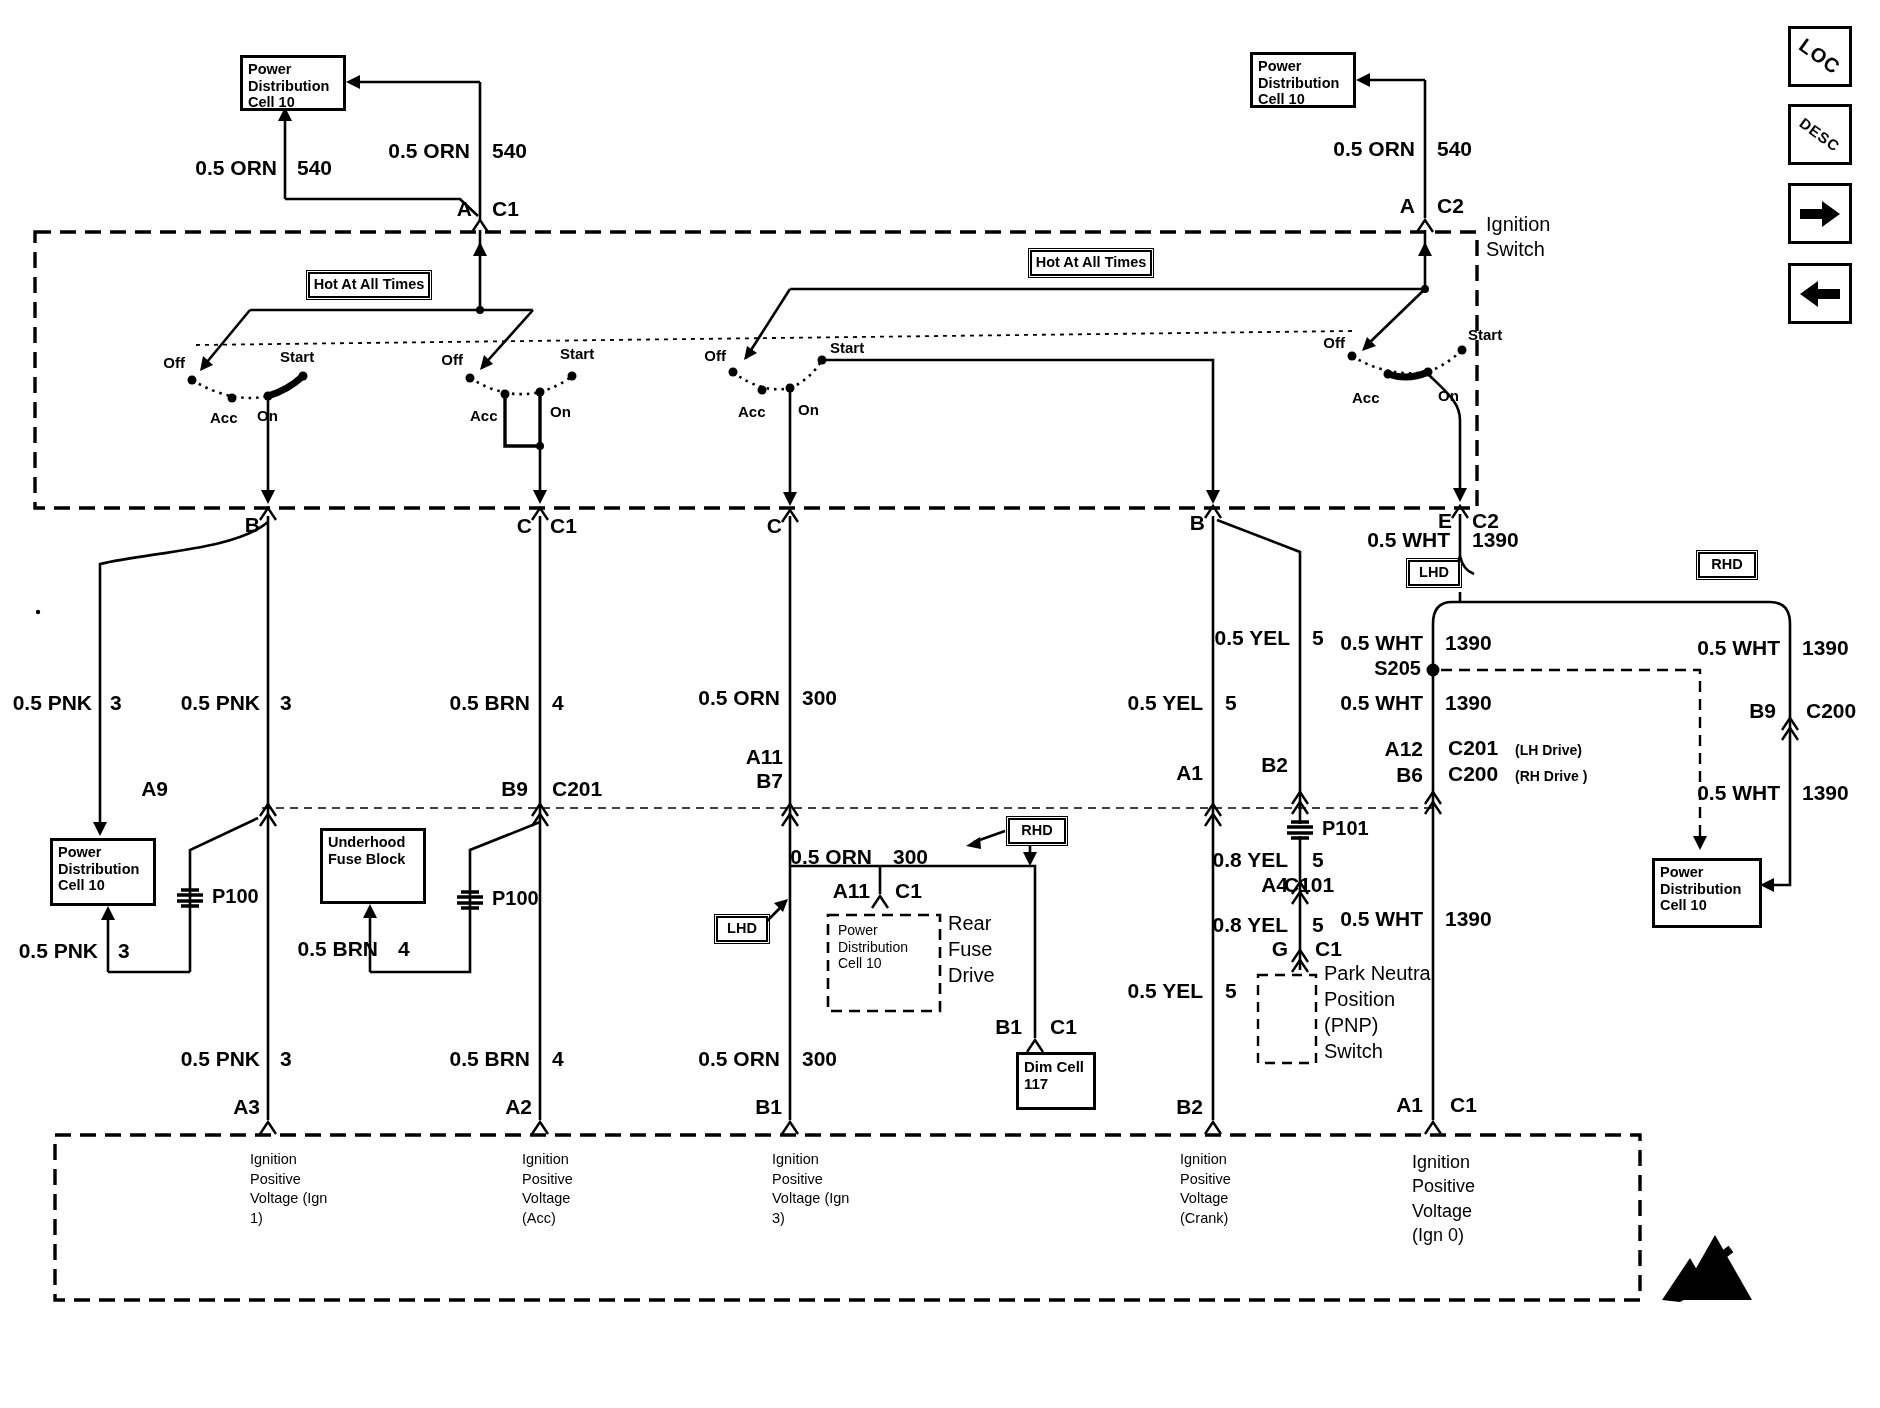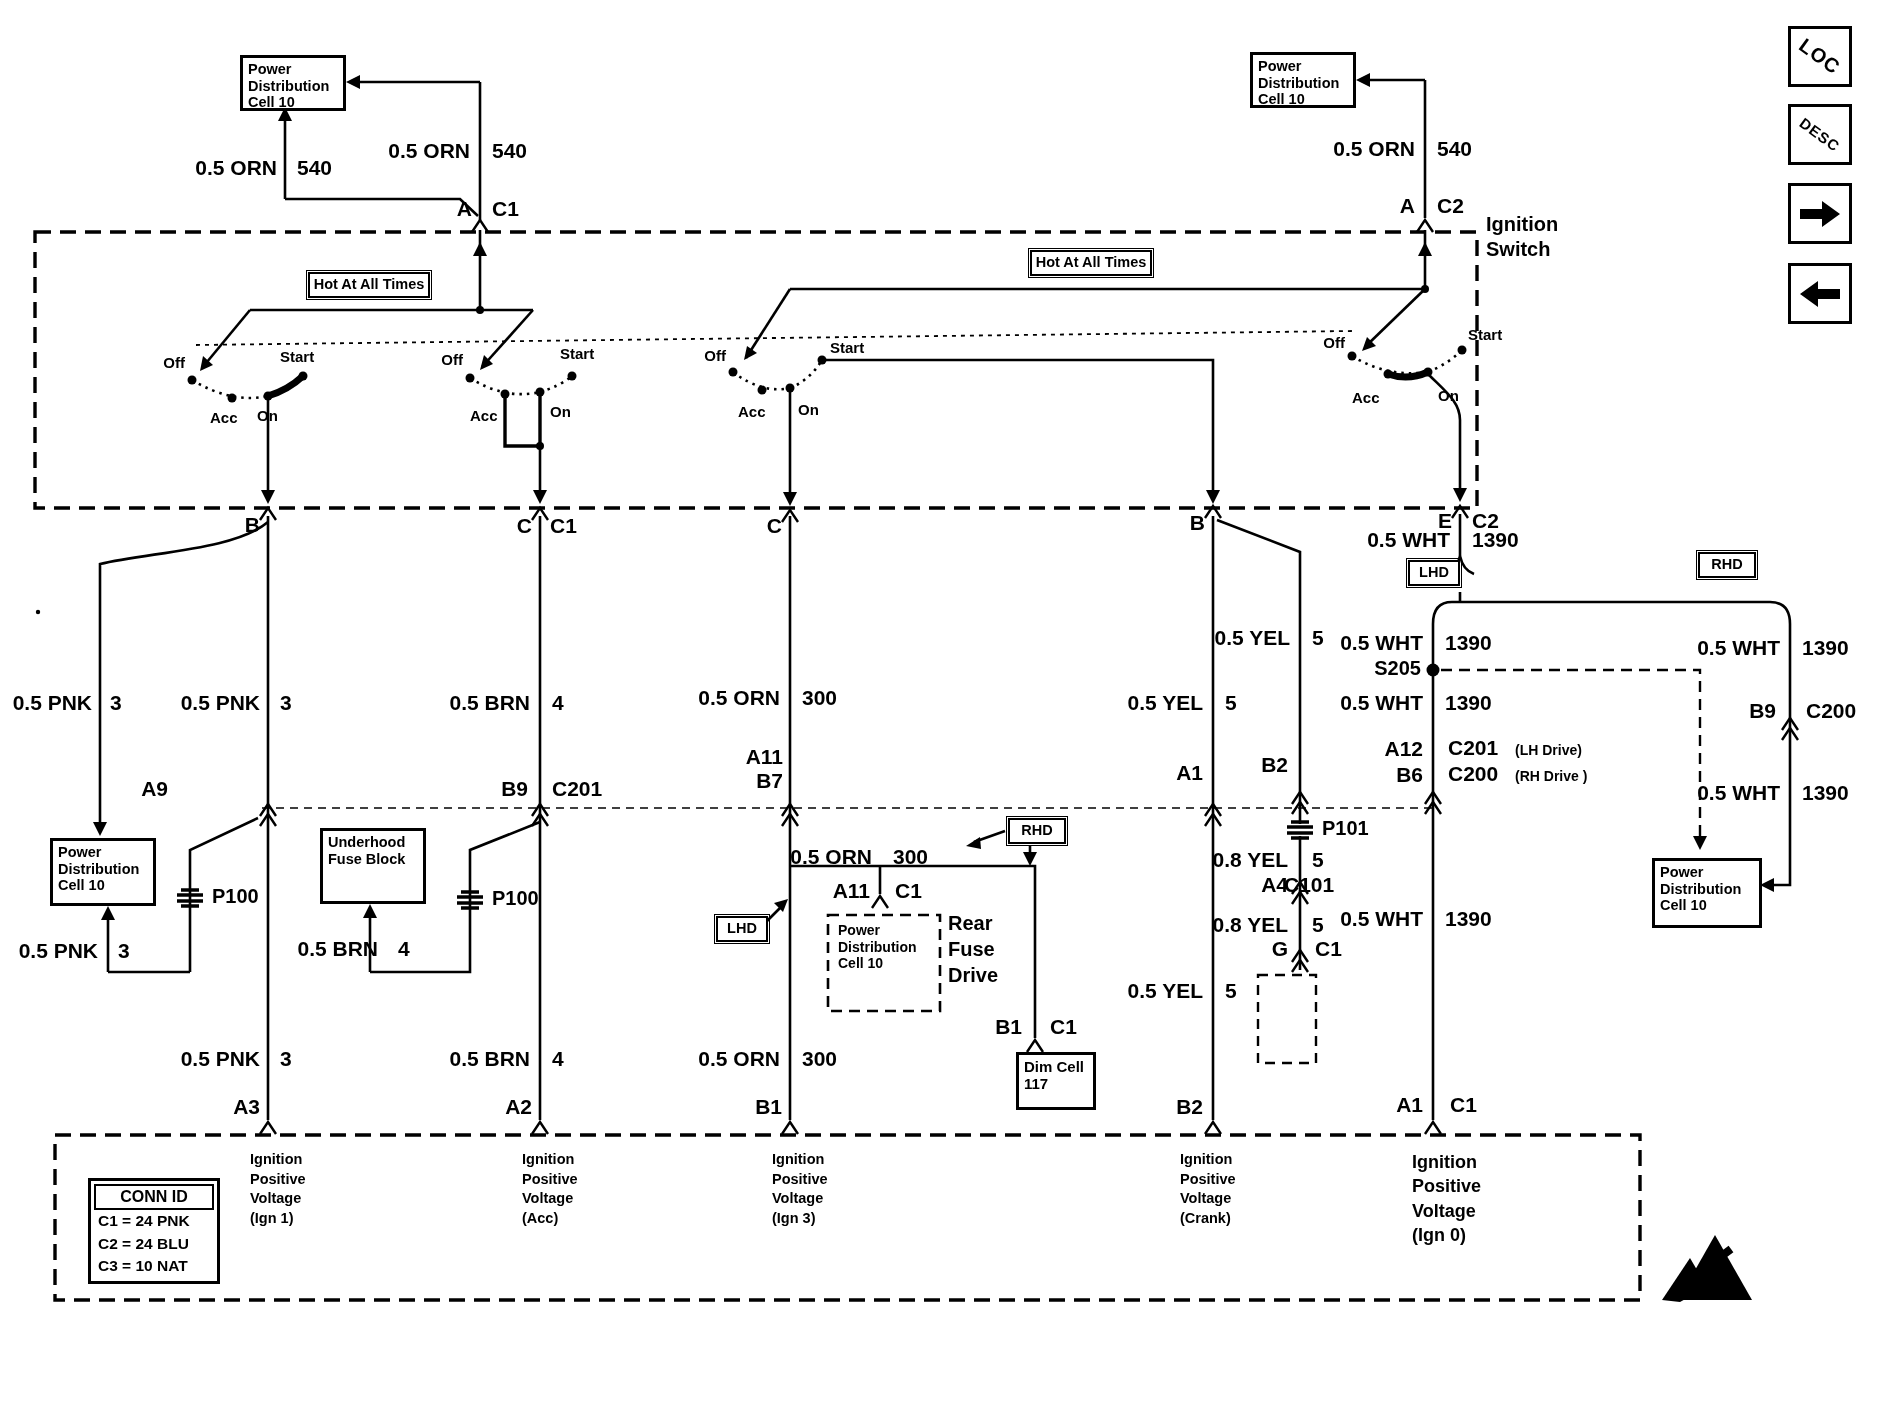--- a/index.html
+++ b/index.html
@@ -15,21 +15,21 @@
   .dot{fill:#000;stroke:none}
   .lbl{position:absolute;font-size:21px;font-weight:700;white-space:nowrap;line-height:1.05}
   .sm{font-size:15px}
   .tiny{font-size:14px;font-weight:700}
   .mid{font-size:20px}
   .wrap{white-space:normal;line-height:1.18}
   .box{position:absolute;border:3.5px solid #000;background:#fff;font-size:14.5px;
        font-weight:700;padding:3px 5px;line-height:1.15}
   .tag{position:absolute;border:2px solid #000;outline:1.5px solid #000;outline-offset:1.5px;
        background:#fff;font-size:14.5px;font-weight:700;text-align:center;line-height:1.5;padding:0 3px}
-  .freetext{position:absolute;font-weight:700}
+  .freetext{position:absolute;font-weight:400}
   .btn{position:absolute;width:64px;height:61px;border:3.5px solid #000;background:#fff;
        display:flex;align-items:center;justify-content:center;cursor:pointer;overflow:hidden}
   .btn .rot{display:inline-block;transform:rotate(36deg);font-weight:700;letter-spacing:1px}
   .connid{position:absolute;border:3.5px solid #000;background:#fff;padding:3px;width:132px}
   .connid .hdr{border:2.5px solid #000;text-align:center;font-size:16px;font-weight:700;line-height:1.4}
   .connid .row{font-size:15.5px;font-weight:700;line-height:1.45;padding-left:4px}
 </style>
 </head>
 <body>
 
@@ -226,36 +226,31 @@
   </div>
 
   <div class="box wrap" style="left:240px;top:55px;width:106px;height:56px">Power Distribution Cell 10</div>
   <div class="box wrap" style="left:1250px;top:52px;width:106px;height:56px">Power Distribution Cell 10</div>
   <div class="box wrap" style="left:50px;top:838px;width:106px;height:68px">Power Distribution Cell 10</div>
   <div class="freetext wrap" style="left:838px;top:922px;width:94px;font-size:14px">Power Distribution Cell 10</div>
   <div class="box wrap" style="left:1652px;top:858px;width:110px;height:70px">Power Distribution Cell 10</div>
   <div class="box wrap" style="left:320px;top:828px;width:106px;height:76px">Underhood Fuse Block</div>
   <div class="box wrap" style="left:1016px;top:1052px;width:80px;height:58px;font-size:15px">Dim Cell 117</div>
   <div class="freetext wrap" style="left:948px;top:910px;width:72px;font-size:20px;line-height:1.3">Rear Fuse Drive</div>
+  <div class="freetext wrap" style="left:1324px;top:960px;width:112px;font-size:20px;line-height:1.3">Park Neutral Position (PNP) Switch</div>
 
   <div class="tag" style="left:308px;top:272px;width:122px">Hot At All Times</div>
   <div class="tag" style="left:1030px;top:250px;width:122px">Hot At All Times</div>
   <div class="tag" style="left:1408px;top:560px;width:52px">LHD</div>
   <div class="tag" style="left:1698px;top:552px;width:58px">RHD</div>
   <div class="tag" style="left:716px;top:916px;width:52px">LHD</div>
   <div class="tag" style="left:1008px;top:818px;width:58px">RHD</div>
 
   <div class="freetext wrap" style="left:1486px;top:212px;width:100px;font-size:20px;line-height:1.25">Ignition Switch</div>
 
-  <div class="connid" style="left:88px;top:1178px">
-    <div class="hdr">CONN ID</div>
-    <div class="row">C1 = 24 PNK</div>
-    <div class="row">C2 = 24 BLU</div>
-    <div class="row">C3 = 10 NAT</div>
-  </div>
 
   <div class="lbl sm" style="right:1695px;top:355px">Off</div>
   <div class="lbl sm" style="left:210px;top:410px">Acc</div>
   <div class="lbl sm" style="left:257px;top:408px">On</div>
   <div class="lbl sm" style="left:280px;top:349px">Start</div>
   <div class="lbl sm" style="right:1417px;top:352px">Off</div>
   <div class="lbl sm" style="left:470px;top:408px">Acc</div>
   <div class="lbl sm" style="left:550px;top:404px">On</div>
   <div class="lbl sm" style="left:560px;top:346px">Start</div>
   <div class="lbl sm" style="right:1154px;top:348px">Off</div>

